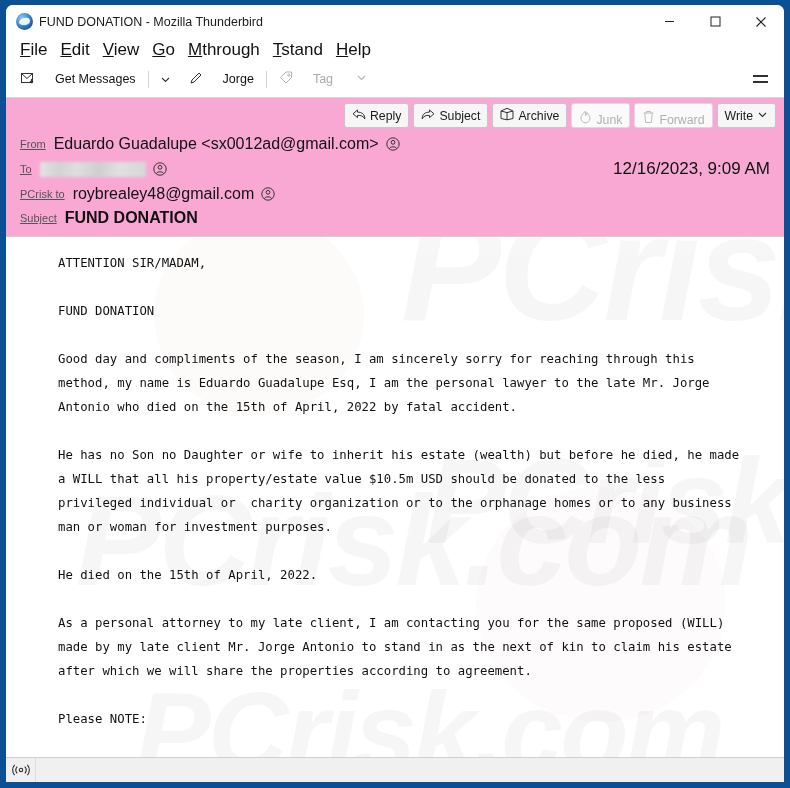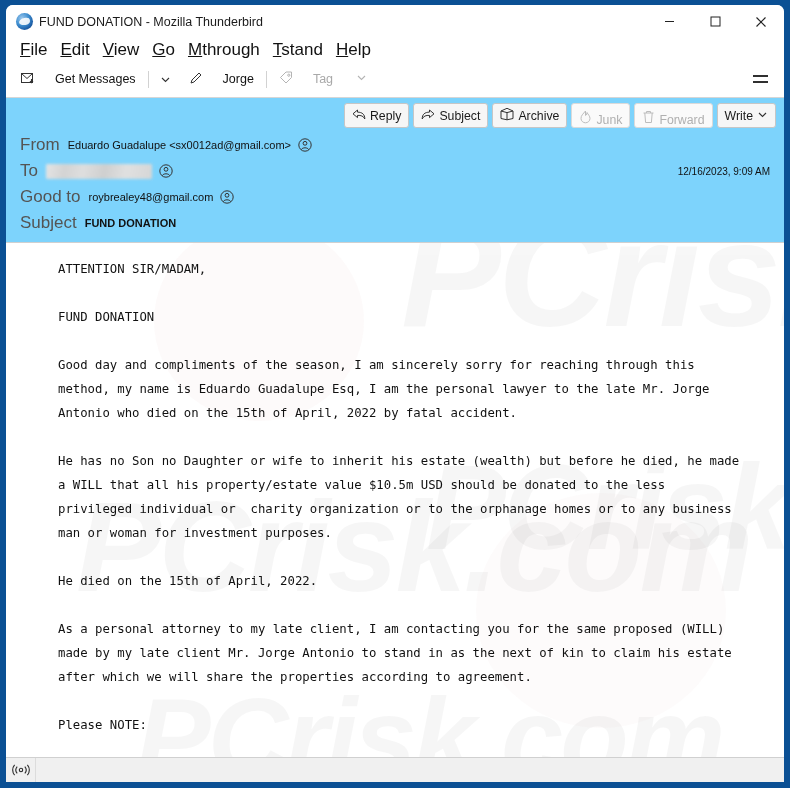--- a/index.html
+++ b/index.html
@@ -141,21 +141,21 @@
     flex-direction: column;
     justify-content: center;
     align-items: center;
     gap: 4px;
     cursor: default;
   }
   #hamburger i { display: block; width: 15px; height: 2px; background: #303030; }
 
   
   #msg-header {
-    background: #7dd3fc;
+    background: #f9a8d4;
     padding: 0 0 6px 0;
     border-bottom: 1px solid #d0d0d0;
     flex: 0 0 auto;
     position: relative;
     z-index: 2;
   }
 
   #msg-actions {
     display: flex;
     justify-content: flex-end;
@@ -189,47 +189,48 @@
     cursor: default;
   }
 
   .hdr-row {
     display: flex;
     align-items: center;
     padding: 3px 10px 3px 14px;
     min-height: 22px;
   }
   .hdr-label {
-    font-size: 17px;
+    font-size: 11px;
     color: #545454;
     margin-right: 8px;
     white-space: nowrap;
+    text-decoration: underline;
   }
   .hdr-value {
-    font-size: 11px;
+    font-size: 16px;
     color: #111111;
     white-space: nowrap;
   }
   .hdr-value.bold { font-weight: bold; }
   .redacted {
     width: 106px;
     height: 15px;
     border-radius: 1px;
     background: linear-gradient(100deg,#e4e4e4 0%,#d3d3d3 18%,#dedede 35%,#cfcfcf 55%,#e0e0e0 75%,#d6d6d6 100%);
     filter: blur(1.4px);
   }
   .contact-icon {
     width: 14px; height: 14px;
     margin-left: 7px;
     flex: 0 0 auto;
     cursor: default;
   }
   .hdr-date {
     margin-left: auto;
-    font-size: 10px;
+    font-size: 17px;
     color: #111111;
     white-space: nowrap;
     padding-right: 4px;
   }
 
   
   #msg-body {
     flex: 1 1 auto;
     background: #ffffff;
     position: relative;
@@ -456,21 +457,21 @@
           <svg width="14" height="14" viewBox="0 0 14 14">
               <circle cx="7" cy="7" r="6.2" fill="none" stroke="#333" stroke-width="1"></circle>
               <circle cx="7" cy="5.3" r="1.9" fill="none" stroke="#333" stroke-width="1"></circle>
               <path d="M3.4 11.6 C4.2 9.2 9.8 9.2 10.6 11.6" fill="none" stroke="#333" stroke-width="1"></path>
             </svg>
         </span>
         <span class="hdr-date">12/16/2023, 9:09 AM</span>
       </div>
 
       <div class="hdr-row">
-        <span class="hdr-label">Good to</span>
+        <span class="hdr-label">PCrisk to</span>
         <span class="hdr-value">roybrealey48@gmail.com</span>
         <span class="contact-icon">
           <svg width="14" height="14" viewBox="0 0 14 14">
               <circle cx="7" cy="7" r="6.2" fill="none" stroke="#333" stroke-width="1"></circle>
               <circle cx="7" cy="5.3" r="1.9" fill="none" stroke="#333" stroke-width="1"></circle>
               <path d="M3.4 11.6 C4.2 9.2 9.8 9.2 10.6 11.6" fill="none" stroke="#333" stroke-width="1"></path>
             </svg>
         </span>
       </div>
 

